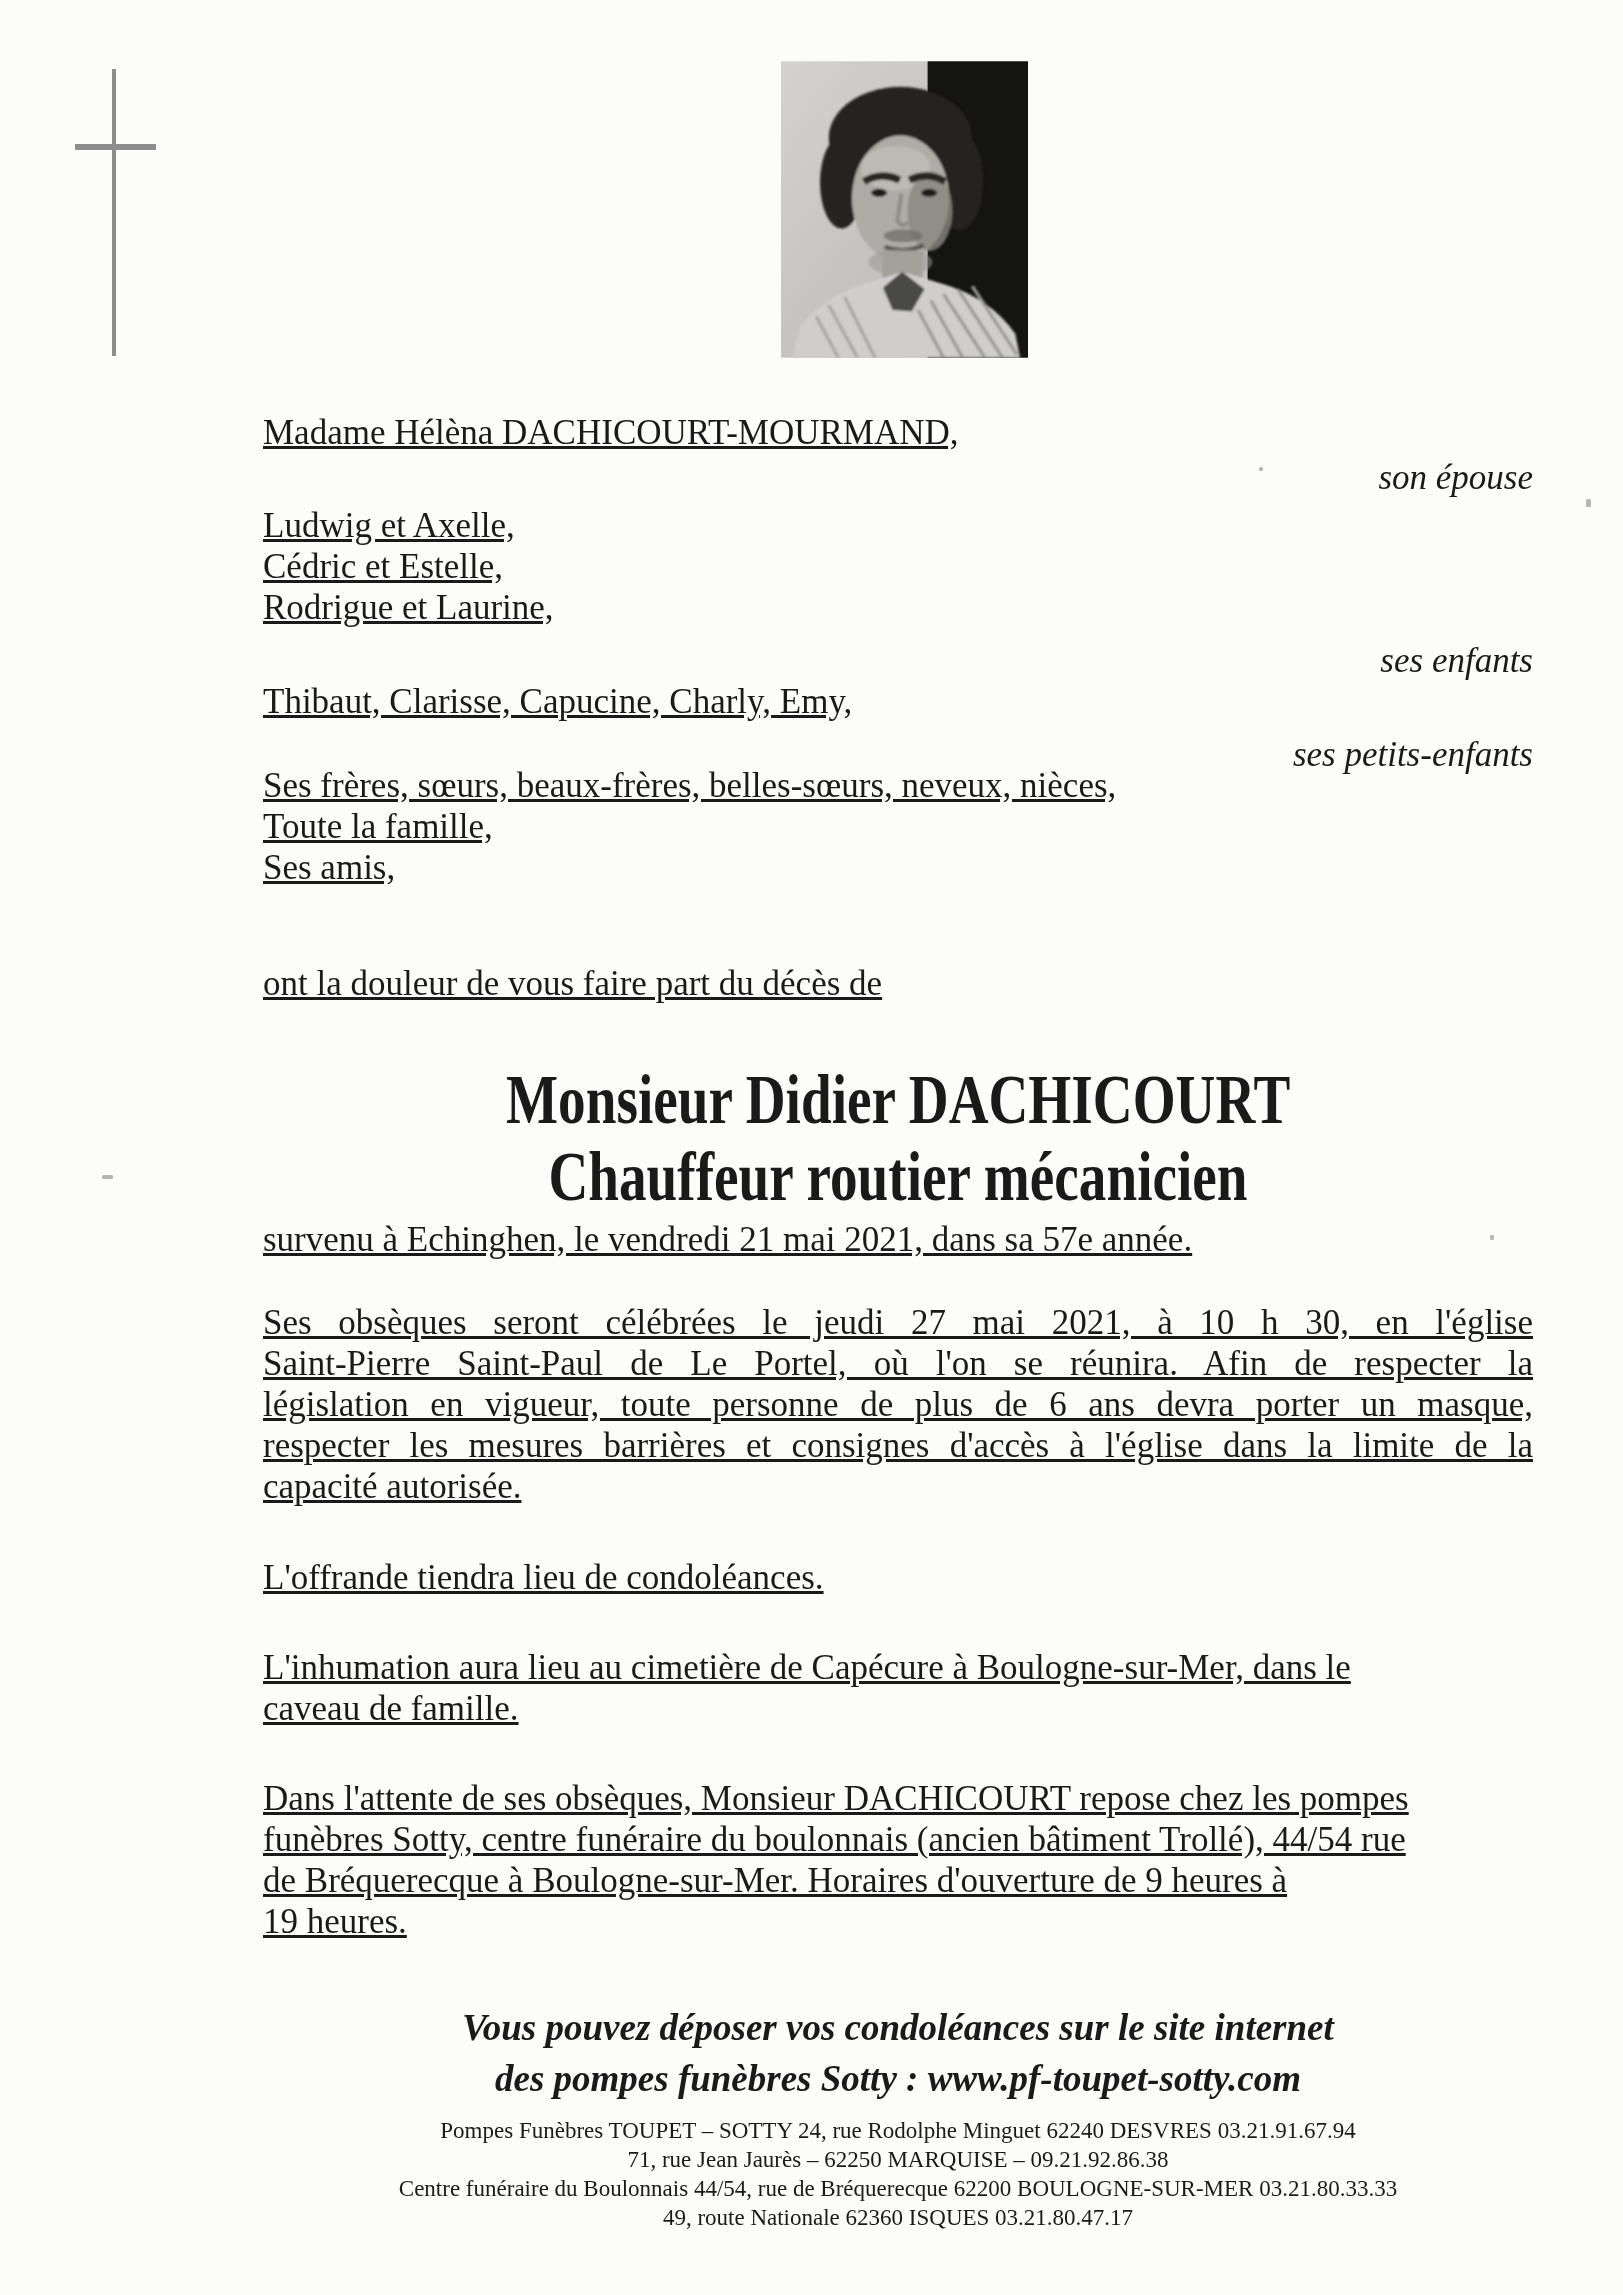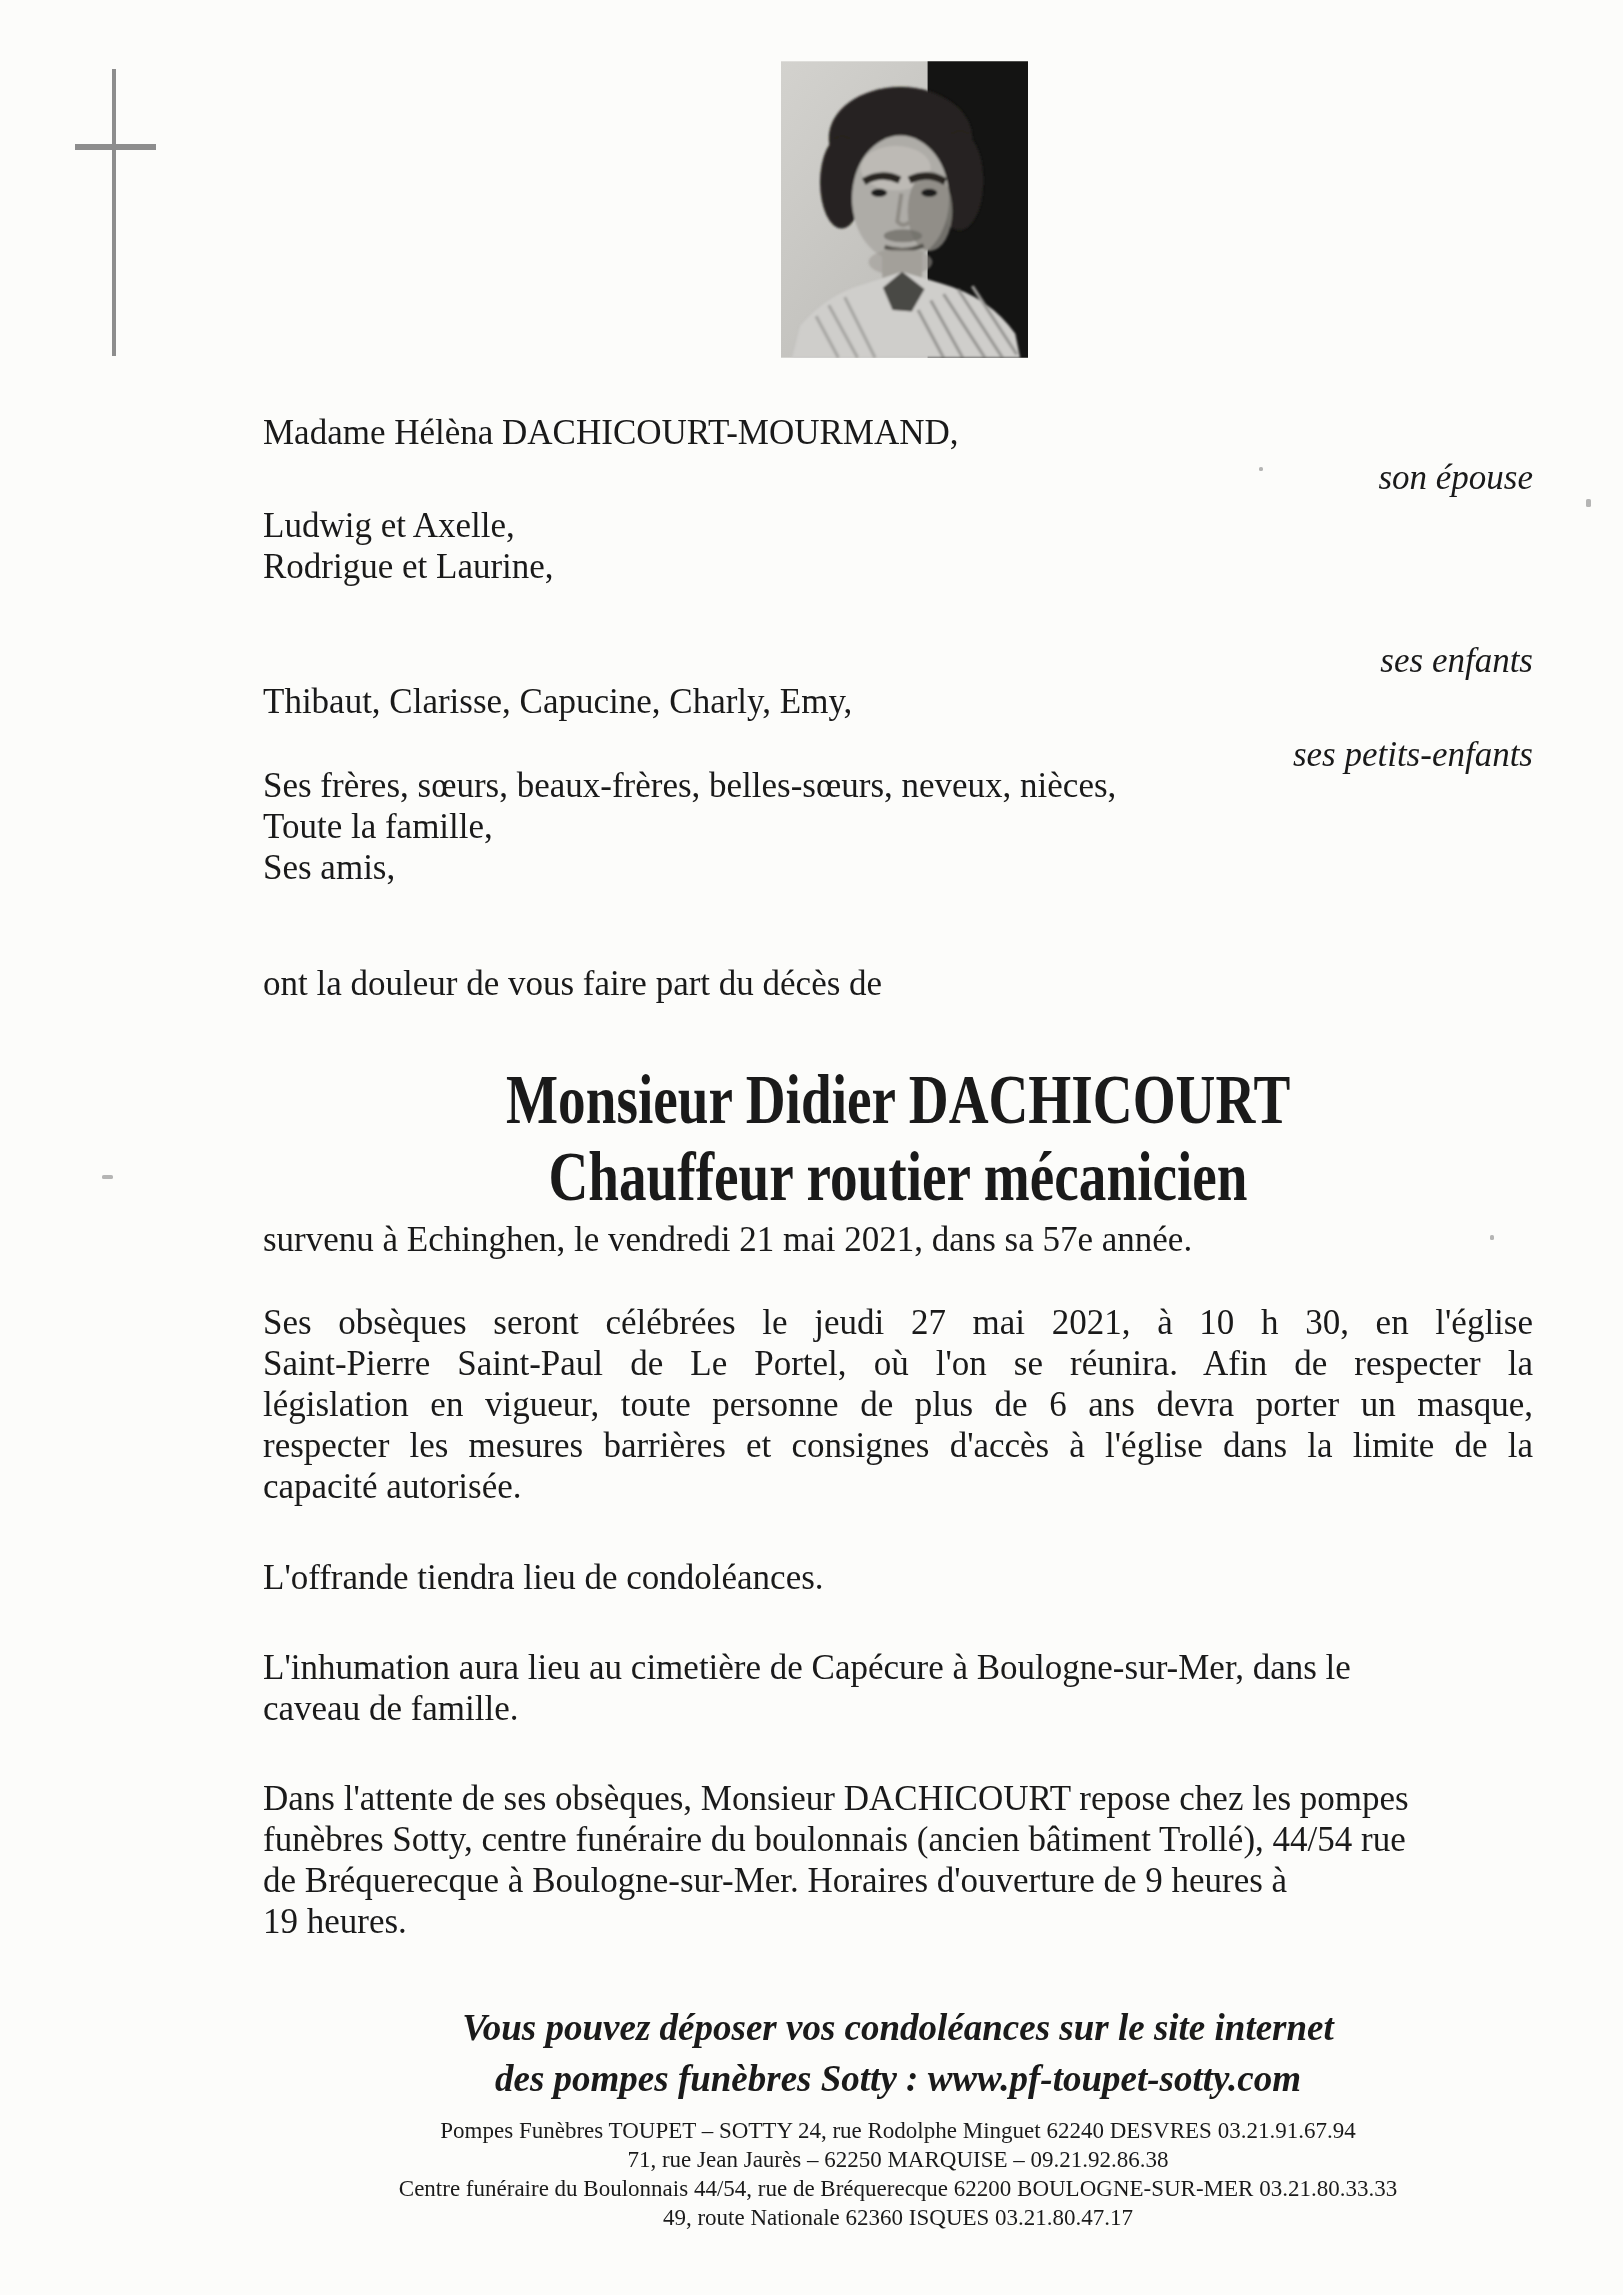--- a/index.html
+++ b/index.html
@@ -6,21 +6,21 @@
   body{
     width:1624px;height:2295px;
     background:#fcfcfa;
     position:relative;
     font-family:"Liberation Serif","DejaVu Serif",serif;
     color:#1a1a1a;
     overflow:hidden;
   }
   .abs{position:absolute;}
   .col{left:263px;width:1270px;}
-  .body-text{font-size:35px;line-height:41px;}
+  .body-text{font-size:35px;line-height:41px;text-decoration:underline;}
   .right-label{font-style:italic;text-align:right;font-size:35px;line-height:41px;}
   .jline{text-align:justify;text-align-last:justify;}
   .lastline{text-align:left;}
   .headline{text-align:center;font-weight:bold;font-size:69px;line-height:77px;white-space:nowrap;margin-top:48px;}
   .headline .cond{display:inline-block;transform:scaleX(0.80);transform-origin:center;}
   .notice{text-align:center;font-weight:bold;font-style:italic;font-size:37px;line-height:51px;}
   .footer{text-align:center;font-size:23px;line-height:29px;}
   
   .cross-v{left:112px;top:69px;width:4px;height:287px;background:#8d8d8d;}
   .cross-h{left:75px;top:144px;width:81px;height:5.6px;background:#8d8d8d;}
@@ -77,20 +77,21 @@
       <path d="M128,284 L152,264 L180,286 L164,314 L140,312 Z" fill="#4a4844"></path>
     </g>
   </svg>
 </div>
 
 <div class="abs col body-text" style="top:412px;">Madame Hélèna DACHICOURT-MOURMAND,</div>
 <div class="abs col right-label" style="top:457px;">son épouse</div>
 
 <div class="abs col body-text" style="top:505px;">
   <div>Ludwig et Axelle,</div>
+  <div>Cédric et Estelle,</div>
   <div>Rodrigue et Laurine,</div>
 </div>
 <div class="abs col right-label" style="top:640px;">ses enfants</div>
 
 <div class="abs col body-text" style="top:681px;">Thibaut, Clarisse, Capucine, Charly, Emy,</div>
 <div class="abs col right-label" style="top:734px;">ses petits-enfants</div>
 
 <div class="abs col body-text" style="top:765px;">
   <div>Ses frères, sœurs, beaux-frères, belles-sœurs, neveux, nièces,</div>
   <div>Toute la famille,</div>

